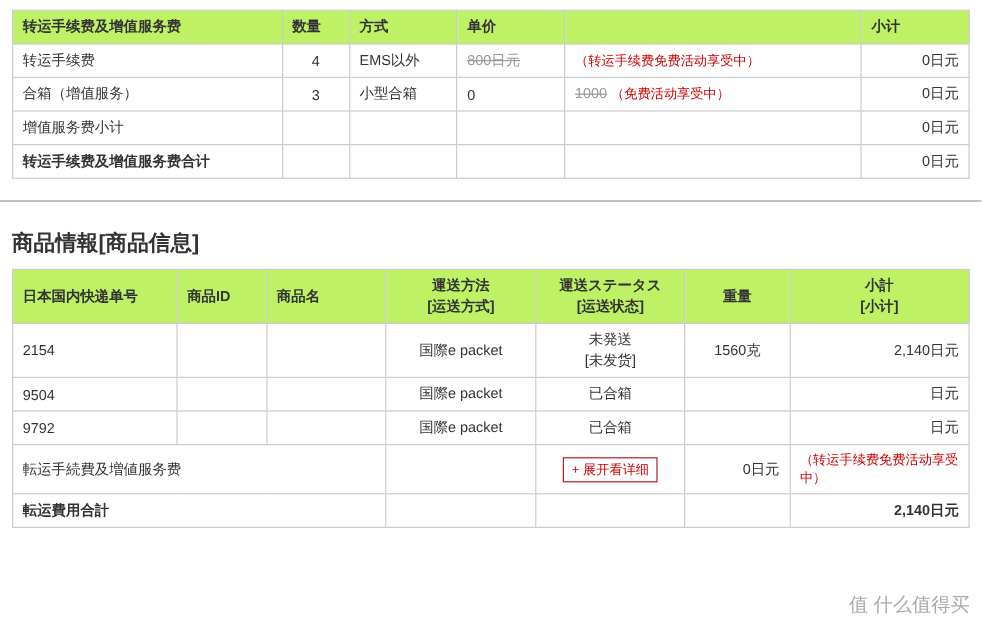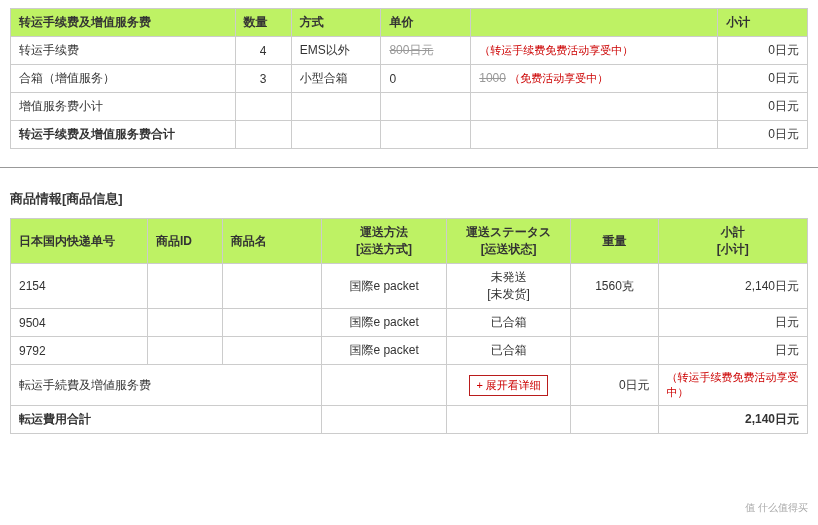--- a/index.html
+++ b/index.html
@@ -39,21 +39,21 @@
       background: #bef264;
     }
 
     .strikethrough {
       text-decoration: line-through;
       color: #999;
     }
 
     .section-title {
       font-weight: bold;
-      font-size: 13px;
+      font-size: 18px;
       margin-bottom: 6px;
       padding: 4px 0;
     }
 
     .divider {
       border: none;
       border-top: 1px solid #999;
       margin: 10px 0;
     }
 
@@ -86,21 +86,21 @@
 
     .bottom-section {
       margin-top: 4px;
     }
 
     .watermark {
       position: fixed;
       bottom: 10px;
       right: 10px;
       color: #aaa;
-      font-size: 10px;
+      font-size: 16px;
     }
 
     .promo-text {
       color: #cc0000;
       font-size: 11px;
     }
   </style>
 </head>
 <body>
 

